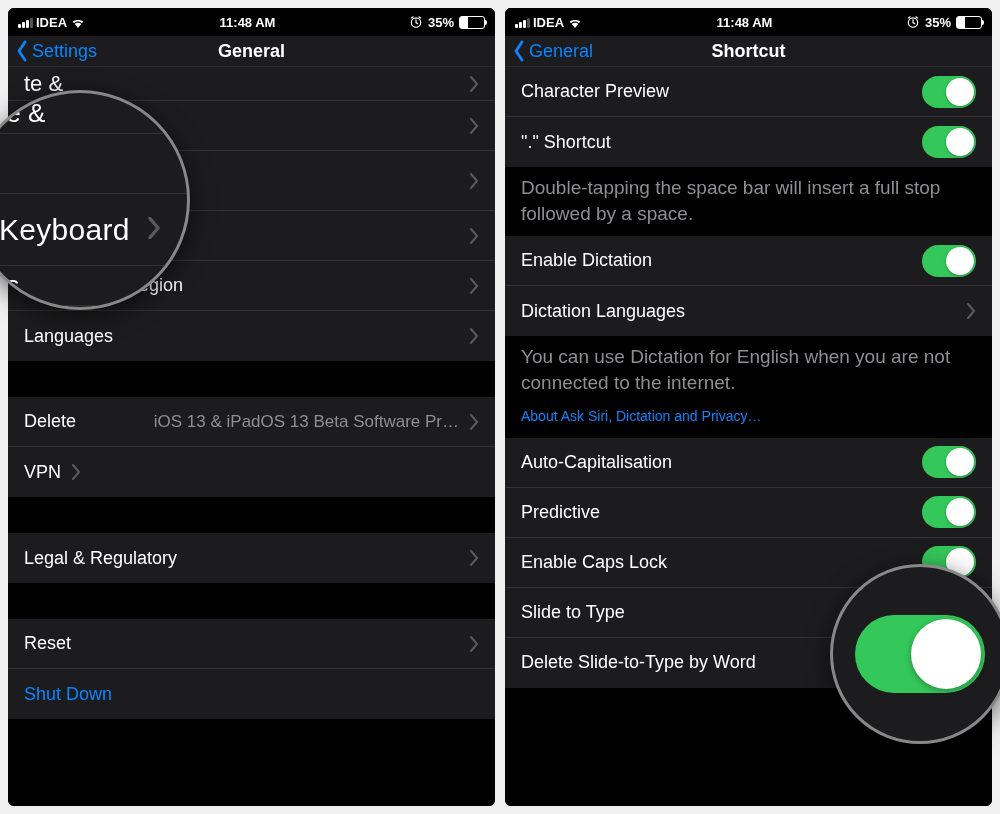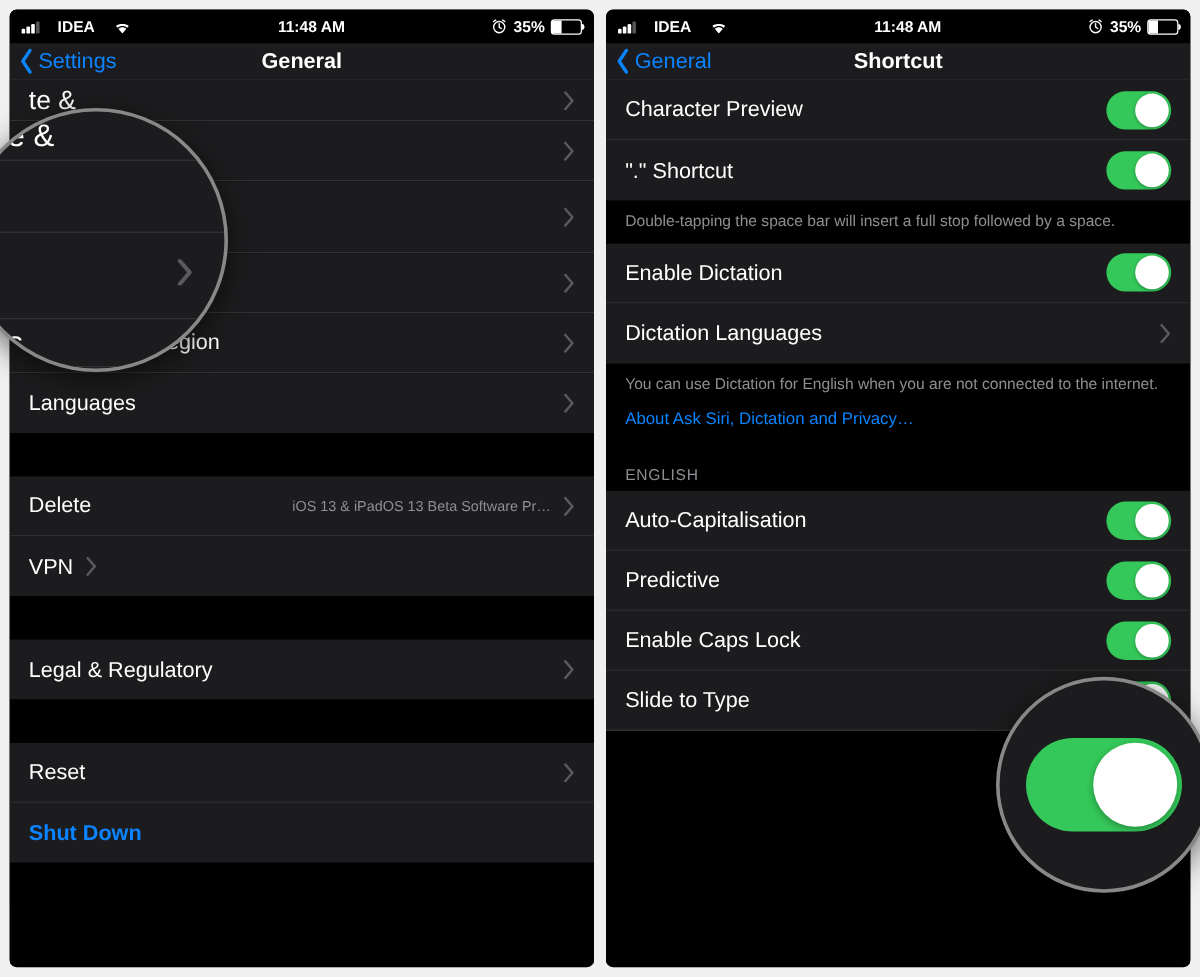--- a/index.html
+++ b/index.html
@@ -26,21 +26,21 @@
   .status-bar {
     height: 28px;
     display: flex;
     align-items: center;
     padding: 0 10px;
     font-size: 13px;
     font-weight: 600;
     color: #fff;
     background: #000;
   }
-  .sb-left { display:flex; align-items:center; gap:15px;justify-content:center; }
+  .sb-left { display:flex; align-items:center; gap:3px;justify-content:center; }
   .sb-center { flex:1; text-align:center; }
   .sb-right { display:flex; align-items:center; gap:5px; }
   .signal-bars { display:flex; align-items:flex-end; gap:1px; height:12px;}
   .signal-bars span { width:3px; background:#fff; border-radius:1px;}
   .signal-bars span.dim { background:#555;}
   .b1{height:4px}.b2{height:6px}.b3{height:8px}.b4{height:10px}
   .wifi-svg{width:16px;height:12px;}
   .battery {
     width:26px;height:13px;border:1px solid #fff;border-radius:3px;
     position:relative;display:flex;align-items:center;
@@ -74,29 +74,29 @@
   .cell {
     background:#1c1c1e;
     display:flex;align-items:center;
     padding:0 16px;
     min-height:50px;
     border-bottom:0.5px solid #333;
     color:#fff;font-size:18px;
   }
   .cell.last{border-bottom:none;}
   .cell .label{flex:0 0 auto;}
-  .cell .detail{flex:1;text-align:right;color:#8e8e93;font-size:12px;padding-left:14px;white-space:nowrap;overflow:hidden;text-overflow:ellipsis;}
+  .cell .detail{flex:1;text-align:right;color:#8e8e93;font-size:17px;padding-left:14px;white-space:nowrap;overflow:hidden;text-overflow:ellipsis;}
   .cell .spacer{flex:1;}
   .chevron{color:#5a5a5e;margin-left:10px;flex-shrink:0;}
   .chevron svg{width:10px;height:16px;display:block;}
-  .cell.blue .label{color:#0a84ff;font-weight:bold;}
+  .cell.blue .label{color:#0a84ff;}
   .group-gap{height:36px;background:#000;}
 
   .footer-text{
-    color:#8e8e93;font-size:13px;line-height:1.35;
+    color:#8e8e93;font-size:19px;line-height:1.35;
     padding:8px 16px 10px;
   }
   .footer-link{color:#0a84ff;font-size:14px;padding:2px 16px 14px;}
   .section-header{
     color:#8e8e93;font-size:13px;letter-spacing:0.6px;
     padding:18px 16px 6px;text-transform:uppercase;
   }
 
   
   .toggle{
@@ -347,21 +347,20 @@
       <span class="spacer"></span>
       <span class="chevron">
           <svg viewBox="0 0 10 16">
             <path d="M2 1l6 7-6 7" fill="none" stroke="currentColor" stroke-width="2" stroke-linecap="round" stroke-linejoin="round"></path>
           </svg>
         </span>
     </div>
     <div class="footer-text">You can use Dictation for English when you are not connected to the internet.</div>
     <div class="footer-link">About Ask Siri, Dictation and Privacy…</div>
 
-    <div class="section-header">English</div>
     <div class="cell">
       <span class="label">Auto-Capitalisation</span>
       <span class="spacer"></span>
       <div class="toggle">
           <div class="knob"></div>
         </div>
     </div>
     <div class="cell">
       <span class="label">Predictive</span>
       <span class="spacer"></span>
@@ -371,36 +370,44 @@
     </div>
     <div class="cell">
       <span class="label">Enable Caps Lock</span>
       <span class="spacer"></span>
       <div class="toggle">
           <div class="knob"></div>
         </div>
     </div>
     <div class="cell">
       <span class="label">Slide to Type</span>
+      <span class="spacer"></span>
+      <div class="toggle">
+          <div class="knob"></div>
+        </div>
+    </div>
+    <div class="cell last">
+      <span class="label">Delete Slide-to-Type by Word</span>
       <span class="spacer"></span>
       <div class="toggle">
           <div class="knob"></div>
         </div>
     </div>
   </div>
 </div>
 
 <div class="lens lensA">
   <div class="zrow half">
       <span class="zfrag">te &amp;</span>
     </div>
   <div class="zrow">
       <span class="zchev"></span>
     </div>
   <div class="zrow" style="height:72px;">
+    <span class="zlabel">Keyboard</span>
     <span class="zchev"><svg viewBox="0 0 10 16">
           <path d="M2 1l6 7-6 7" fill="none" stroke="currentColor" stroke-width="2.4" stroke-linecap="round" stroke-linejoin="round"></path>
         </svg></span>
   </div>
   <div class="zrow half">
       <span class="zfrag">ts</span>
     </div>
 </div>
 
 <div class="lens lensB">

